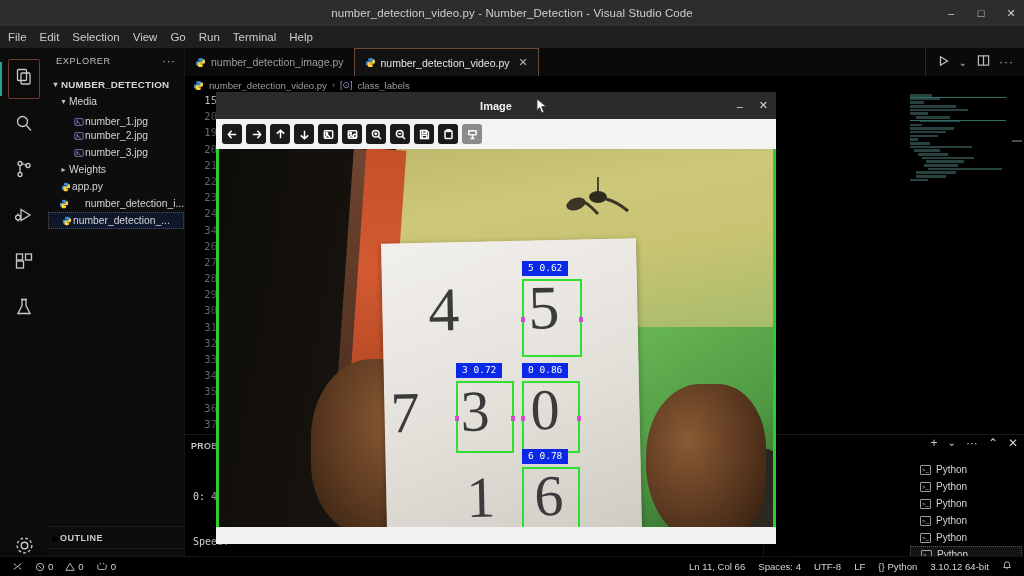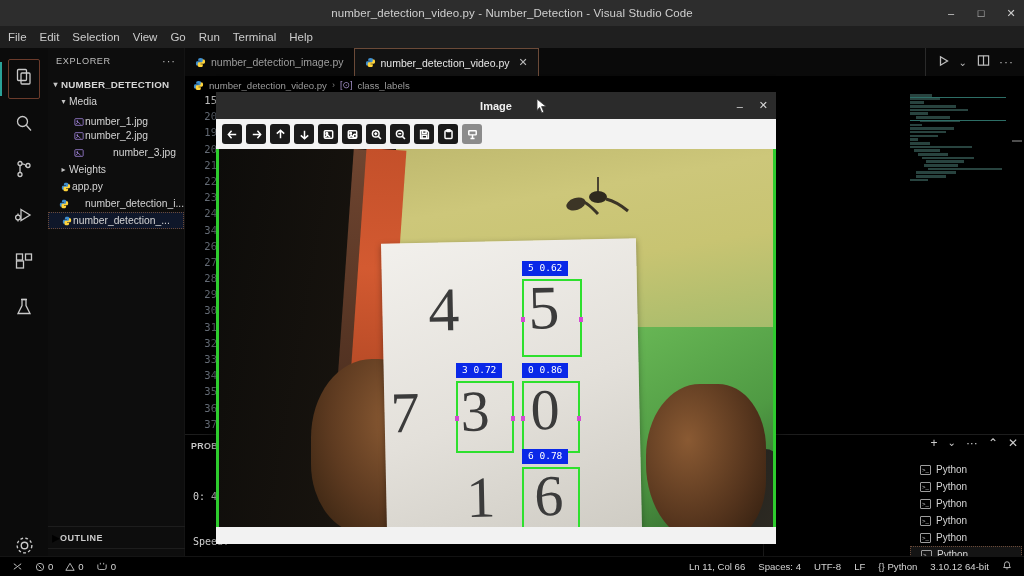--- a/index.html
+++ b/index.html
@@ -280,21 +280,21 @@
       <div class="row" style="padding-left:24px;">
         <span class="fi">
           <svg viewBox="0 0 12 12">
               <rect x="1" y="2" width="10" height="8" rx="1" fill="none" stroke="#9b7fd4" stroke-width="1"></rect>
               <circle cx="4" cy="5" r="1" fill="#9b7fd4"></circle>
               <path d="M2 9l3-3 3 3" stroke="#9b7fd4" fill="none" stroke-width="1"></path>
             </svg>
         </span>
         <span>number_2.jpg</span>
       </div>
-      <div class="row" style="padding-left:24px;gap:28px;">
+      <div class="row" style="padding-left:24px;">
         <span class="fi">
           <svg viewBox="0 0 12 12">
               <rect x="1" y="2" width="10" height="8" rx="1" fill="none" stroke="#9b7fd4" stroke-width="1"></rect>
               <circle cx="4" cy="5" r="1" fill="#9b7fd4"></circle>
               <path d="M2 9l3-3 3 3" stroke="#9b7fd4" fill="none" stroke-width="1"></path>
             </svg>
         </span>
         <span>number_3.jpg</span>
       </div>
       <div class="row" style="padding-left:10px;">

